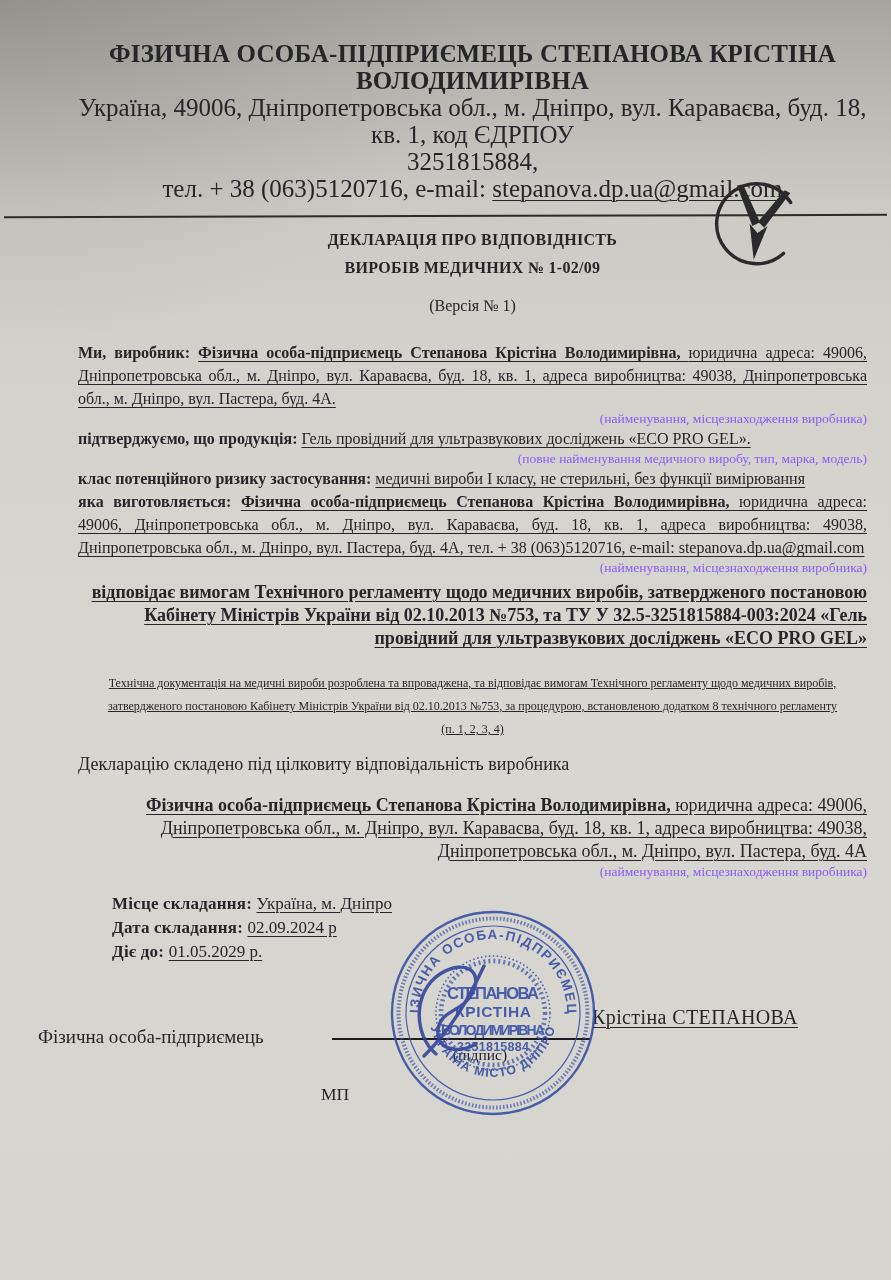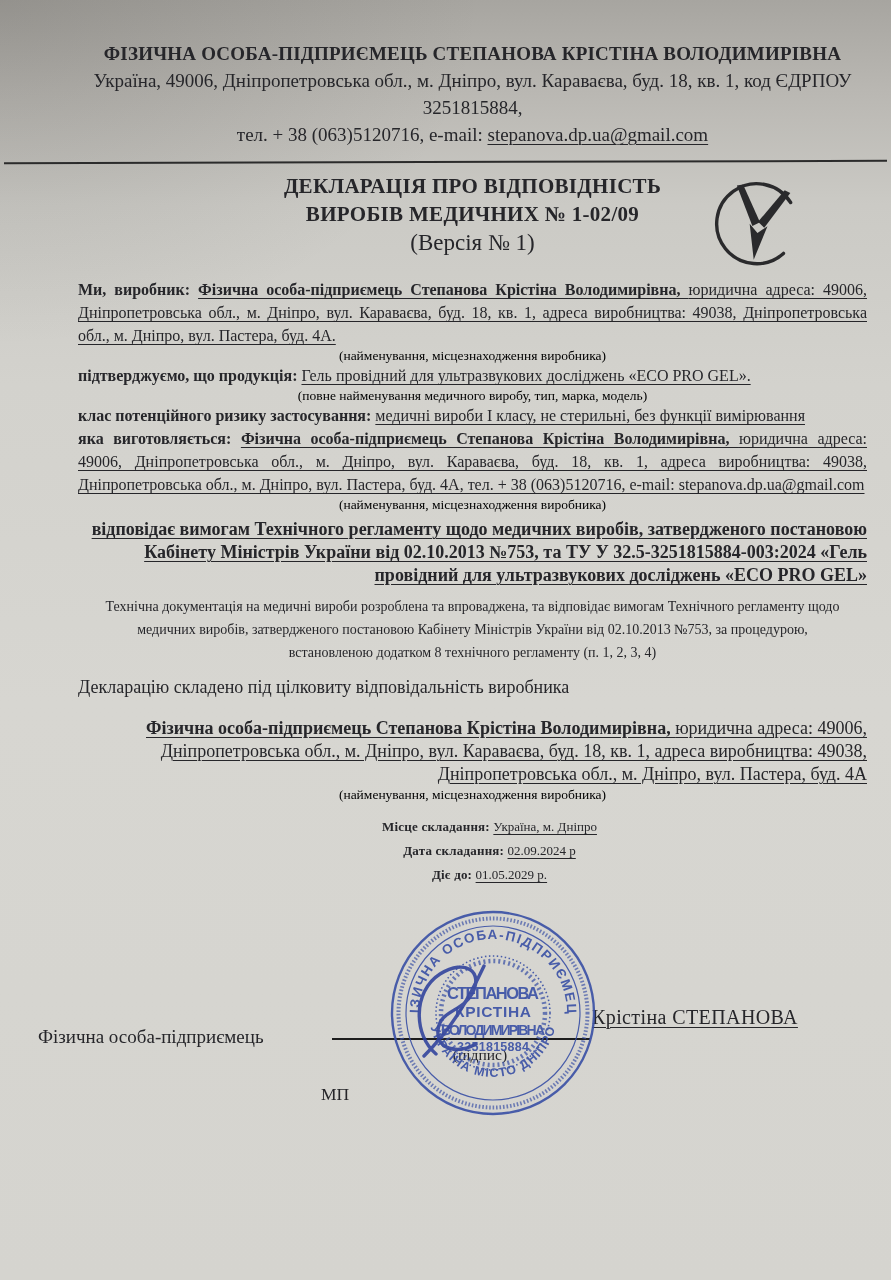--- a/index.html
+++ b/index.html
@@ -8,35 +8,35 @@
     font-family:"Liberation Serif","DejaVu Serif",serif;
     color:#26262a;
     background:
       radial-gradient(120% 60% at 0% 0%, rgba(60,58,55,.18) 0%, rgba(60,58,55,0) 45%),
       linear-gradient(180deg,#a7a5a0 0%, #b9b7b2 7%, #cbcac5 16%, #d3d2cd 30%, #d7d6d1 55%, #d5d4cf 100%);
   }
   .doc{position:absolute;inset:0;padding:40px 24px 0 78px;box-sizing:border-box;}
   .center{text-align:center;}
   .u{text-decoration:underline;text-underline-offset:3px;text-decoration-thickness:1.4px;}
   .b{font-weight:bold;}
-  header{line-height:27px;font-size:19px;}
+  header{line-height:27px;font-size:25px;}
   .org-name{font-weight:bold;letter-spacing:.2px;}
   .rule{border:0;border-top:2.2px solid #2b2b2b;margin:13px -20px 0 -74px;transform:rotate(-.15deg);}
   .titleblock{margin-top:9px;line-height:28px;}
-  .t1{font-size:21px;font-weight:bold;letter-spacing:.3px;}
-  .t2{font-size:23px;margin-top:1px;}
+  .t1{font-size:16px;font-weight:bold;letter-spacing:.3px;}
+  .t2{font-size:16px;margin-top:10px;}
   .mark{position:absolute;left:703px;top:172px;}
   .para{margin:0;font-size:16px;line-height:23px;text-align:justify;}
   .p-first{margin-top:21px;}
-  .cap{font-size:13.5px;line-height:15px;text-align:center;margin:1px 0 1px 0;color:#000000;}
+  .cap{font-size:13.5px;line-height:15px;text-align:right;margin:1px 0 1px 0;color:#8b5cf6;}
   .compliance{margin:6px 0 0 0;font-size:18px;line-height:23px;font-weight:bold;text-align:right;}
-  .techdoc{margin:8px auto 0 auto;width:740px;font-size:14px;line-height:23px;text-align:center;}
+  .techdoc{margin:22px auto 0 auto;width:740px;font-size:12px;line-height:23px;text-align:center;text-decoration:underline;}
   .resp{margin-top:12px;font-size:18px;line-height:23px;text-align:left;}
   .respdetails{margin:0;font-size:18px;line-height:23px;text-align:right;}
-  .placeblock{margin:13px 0 16px 34px;font-size:13px;line-height:24px;text-align:center;}
+  .placeblock{margin:13px 0 16px 34px;font-size:17px;line-height:24px;}
   .placeblock .b{letter-spacing:.2px;}
   .abs{position:absolute;}
   .signer-role{left:38px;top:1026px;font-size:19px;}
   .sig-line{left:332px;top:1038px;width:258px;height:2px;background:#1d1d1d;}
   .sig-cap{left:400px;top:1046px;width:160px;text-align:center;font-size:15.5px;}
   .signer-name{left:592px;top:1006px;font-size:20px;letter-spacing:.4px;}
   .seal-abbr{left:321px;top:1084px;font-size:17.5px;}
   .stamp{left:388px;top:908px;opacity:.9;}
 </style>
 </head>

